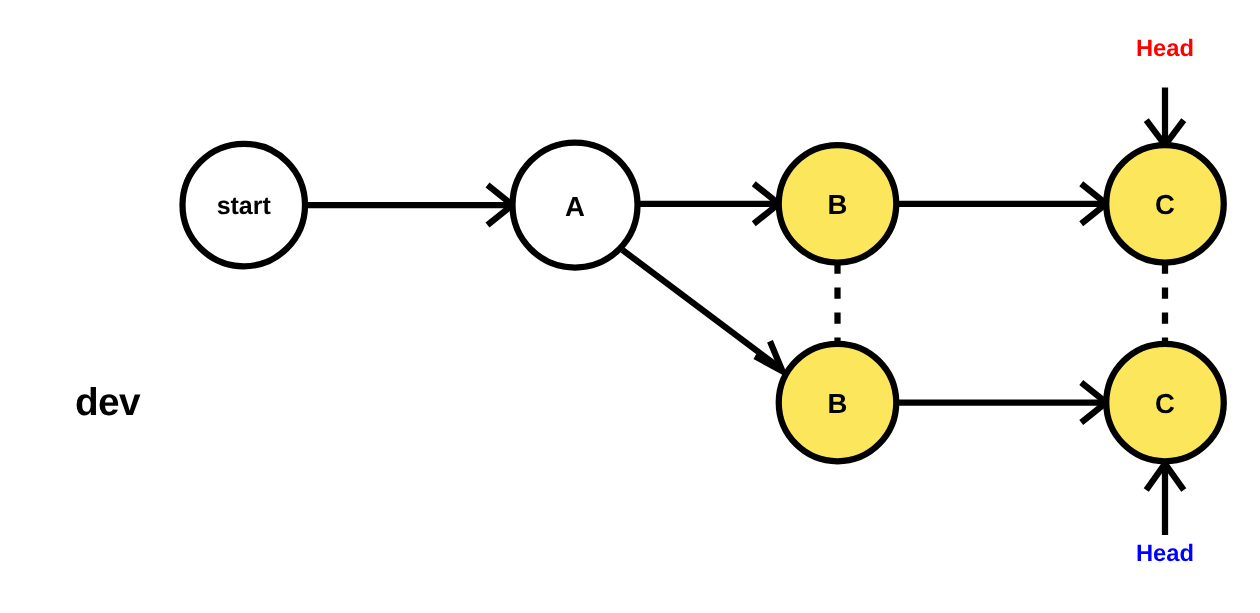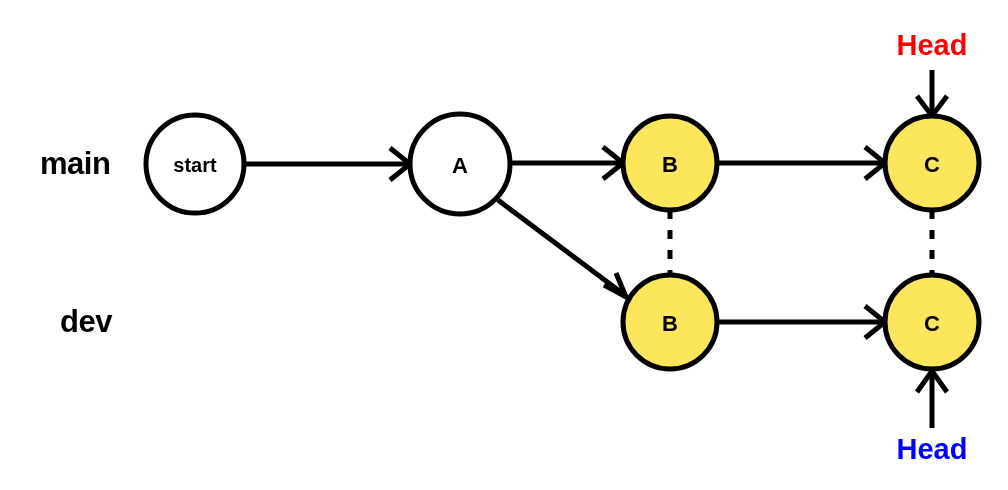--- a/index.html
+++ b/index.html
@@ -34,21 +34,21 @@
     letter-spacing: -0.5px;
     white-space: nowrap;
   }
   #lane-label-main { left: 40px; top: 146px; }
   #lane-label-dev  { left: 60px; top: 304px; }
 
   .head-label {
     position: absolute;
     font-family: "Liberation Sans", sans-serif;
     font-weight: bold;
-    font-size: 29px;
+    font-size: 19px;
     white-space: nowrap;
     text-align: center;
     width: 120px;
   }
   #head-label-main {
     left: 872px;
     top: 29px;
     color: #ff0000;
   }
   #head-label-dev {
@@ -163,21 +163,20 @@
       <text class="node-text lg" x="670" y="323">B</text>
     </g>
 
     <g>
       <circle class="commit-circle" cx="932" cy="322" r="47" fill="#fce75c"></circle>
       <text class="node-text lg" x="932" y="323">C</text>
     </g>
 
   </svg>
 
-  <div class="lane-label" id="lane-label-main">main</div>
 
   <div class="lane-label" id="lane-label-dev">dev</div>
 
   <div class="head-label" id="head-label-main">Head</div>
 
   <div class="head-label" id="head-label-dev">Head</div>
 
 </div>
 
 </body></html>

